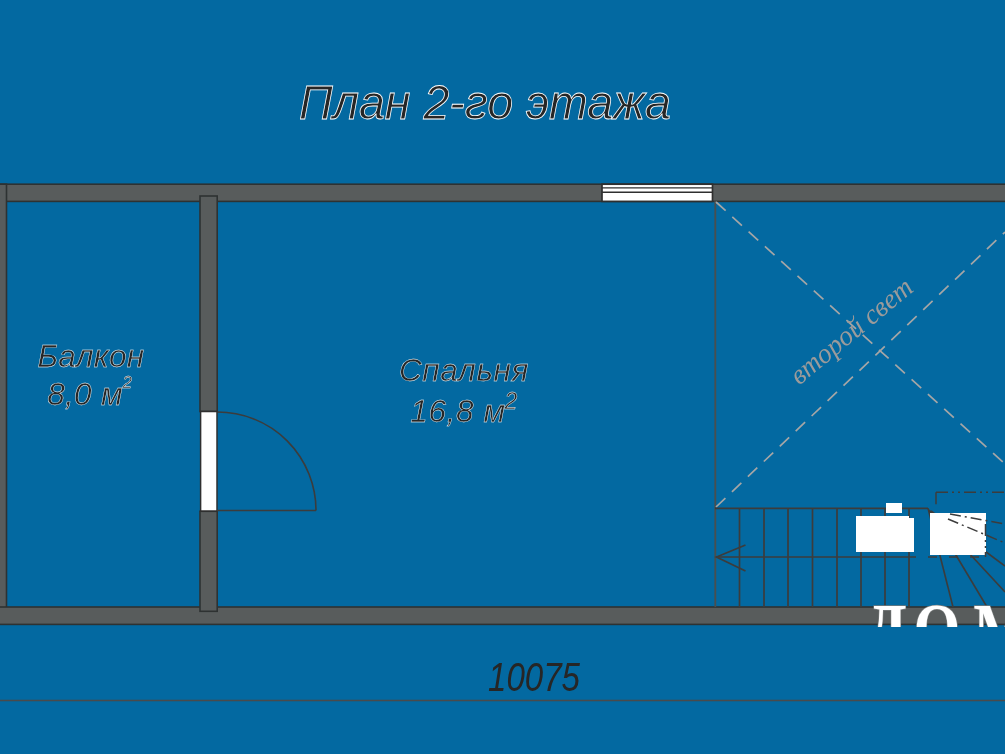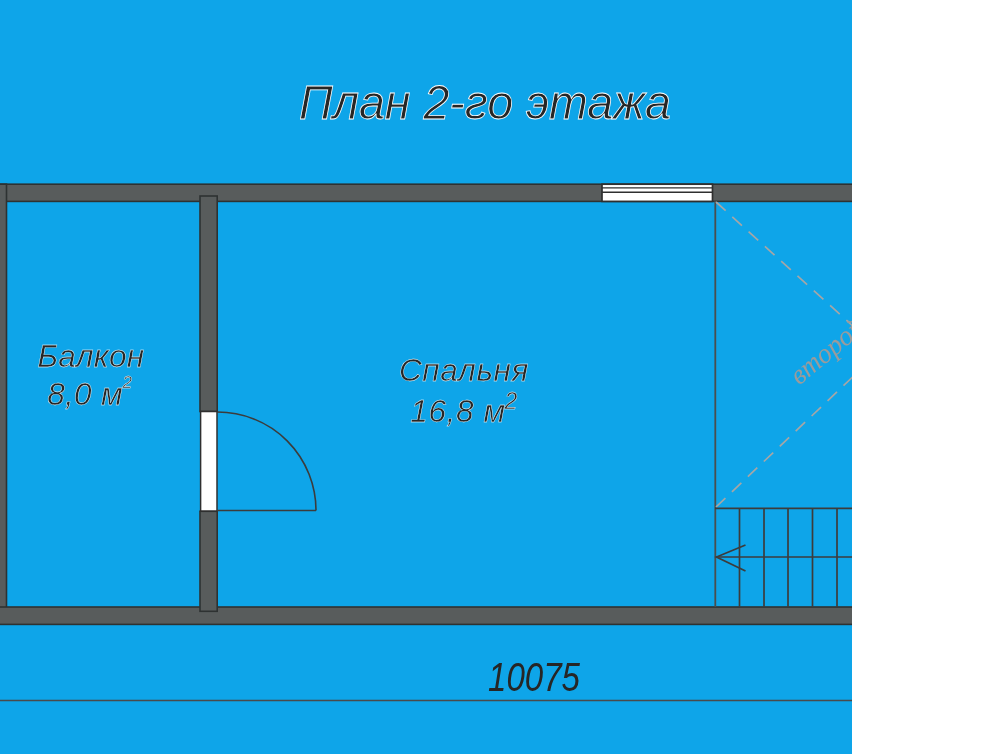--- a/index.html
+++ b/index.html
@@ -1,16 +1,16 @@
 <!DOCTYPE html>
 <html><head>
 <meta charset="utf-8">
 <style>
   html,body{margin:0;padding:0;background:#ffffff;}
-  #page{position:relative;width:852px;height:754px;background:#0ea5e9;overflow:hidden;
+  #page{position:relative;width:1005px;height:754px;background:#0369a1;overflow:hidden;
         font-family:"Liberation Sans",sans-serif;}
   svg{position:absolute;left:0;top:0;}
 </style>
 </head>
 <body>
 <div id="page">
 <svg width="1005" height="754" viewBox="0 0 1005 754">
 
   <text x="485" y="119" text-anchor="middle" textLength="372" lengthAdjust="spacingAndGlyphs" font-size="49" font-style="italic" fill="#262626" stroke="#ffffff" stroke-width="0.8">План 2-го этажа</text>
 

